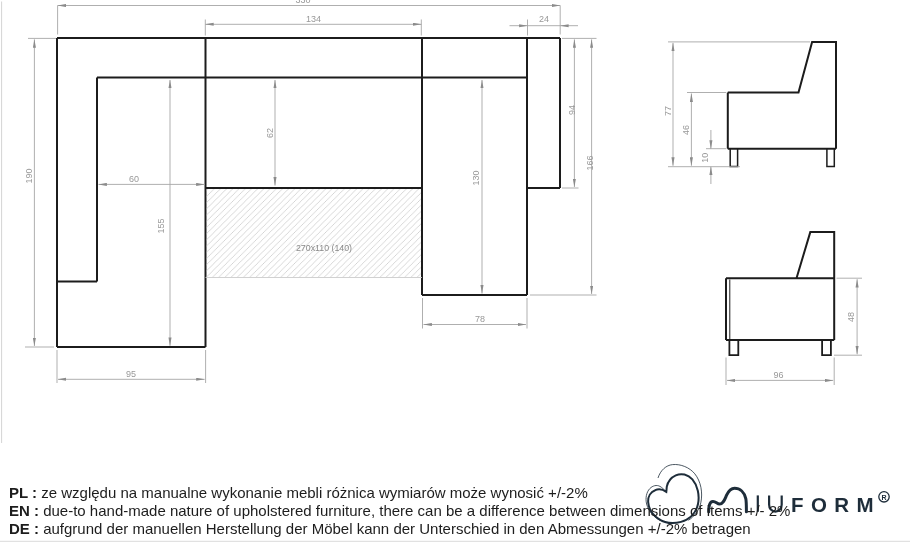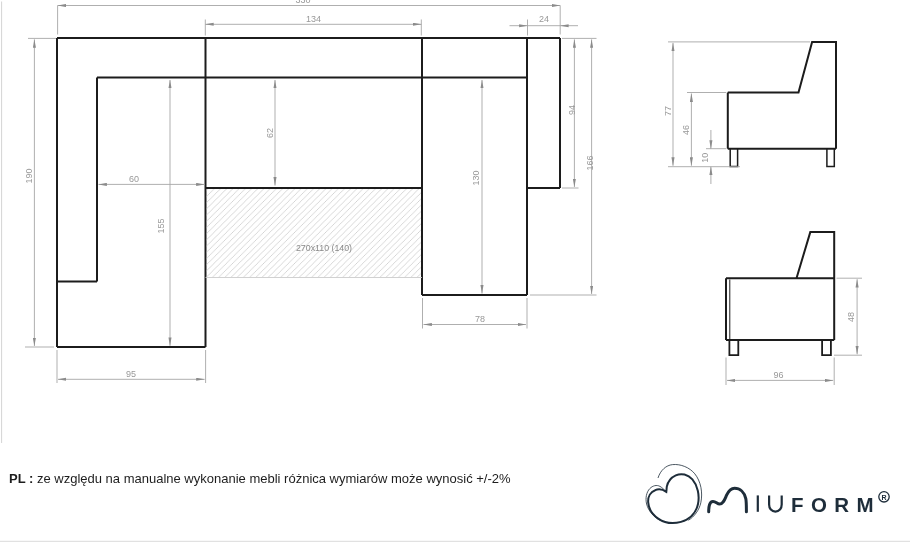--- a/index.html
+++ b/index.html
@@ -1,18 +1,18 @@
 <!DOCTYPE html>
 <html><head>
 <meta charset="utf-8">
 <style>
 html,body{margin:0;padding:0;background:#fff;width:910px;height:550px;overflow:hidden;font-family:"Liberation Sans",sans-serif}
 #stage{position:relative;width:910px;height:550px}
 svg{position:absolute;left:0;top:0}
-.txt{position:absolute;left:9px;top:470px;font-size:13px;line-height:17.8px;color:#1d1d1d;white-space:nowrap}
+.txt{position:absolute;left:9px;top:484px;font-size:15px;line-height:17.8px;color:#1d1d1d;white-space:nowrap}
 .txt b{font-weight:bold}
 </style>
 </head>
 <body>
 <div id="stage">
 <svg width="910" height="550" viewBox="0 0 910 550">
 <defs>
 <marker id="ar" markerWidth="9" markerHeight="3.6" refX="8.4" refY="1.8" orient="auto-start-reverse" markerUnits="userSpaceOnUse">
           <path d="M8.6,1.8 L0,0.25 L0,3.35 Z" fill="#8b8b8b"></path>
         </marker>
@@ -230,14 +230,16 @@
         <text x="884" y="499.8" font-size="7" font-weight="bold" fill="#1e2d3a" text-anchor="middle">R</text>
       </g>
 
 <g>
         <path d="M0,541.3 H910" stroke="#dadada" stroke-width="1" fill="none"></path>
       </g>
 </svg>
 
 <div class="txt">
 <div><b>PL :</b> ze względu na manualne wykonanie mebli różnica wymiarów może wynosić +/-2%</div>
+<div><b>EN :</b> due-to hand-made nature of upholstered furniture, there can be a difference between dimensions of items +/- 2%</div>
+<div><b>DE :</b> aufgrund der manuellen Herstellung der Möbel kann der Unterschied in den Abmessungen +/-2% betragen</div>
 </div>
 </div>
 
 </body></html>

